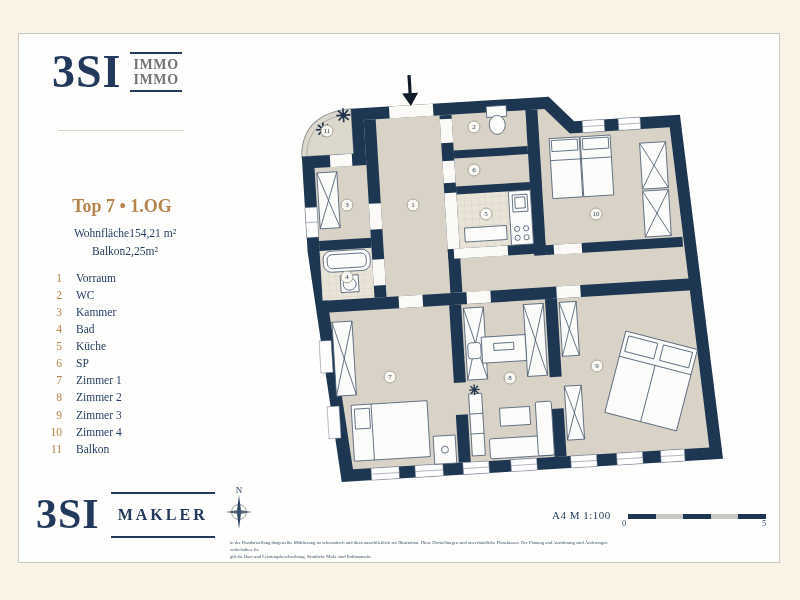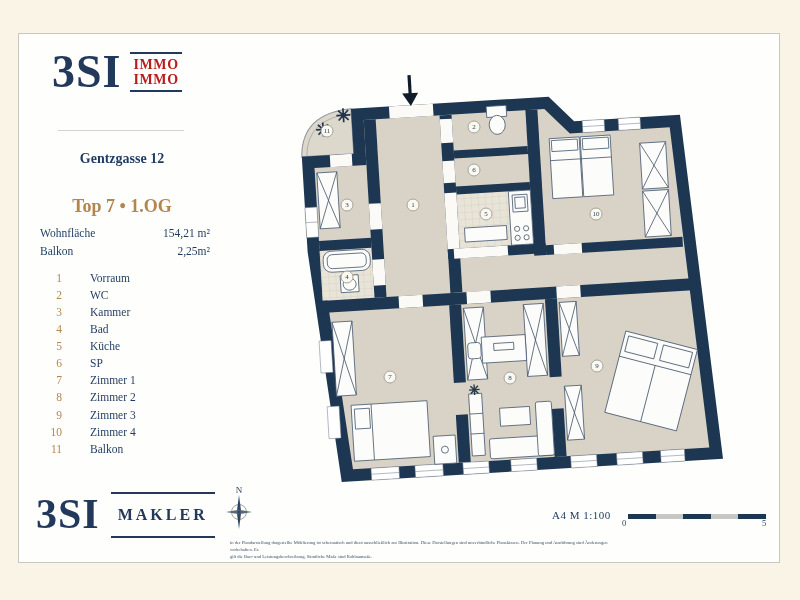--- a/index.html
+++ b/index.html
@@ -11,33 +11,33 @@
   }
   .panel{
     position:absolute;left:18px;top:33px;width:762px;height:530px;
     background:#fefefc;border:1px solid #c8c8c2;box-sizing:border-box;
   }
   
   .logo-top{position:absolute;left:52px;top:50px;display:flex;align-items:center;}
   .logo-mark{font-size:46px;font-weight:700;color:#23395b;line-height:.95;letter-spacing:1px;}
   .logo-sub{
     margin-left:9px;border-top:2px solid #23395b;border-bottom:2px solid #23395b;
-    padding:3px 3px;color:#b91c1c;font-weight:700;font-size:14px;line-height:1.08;letter-spacing:.6px;
+    padding:3px 3px;color:#737373;font-weight:700;font-size:14px;line-height:1.08;letter-spacing:.6px;
   }
   .divider{position:absolute;left:58px;top:130px;width:126px;height:1px;background:#d4d4d0;}
   .address{position:absolute;left:28px;top:146px;width:188px;text-align:center;
     color:#1f3a5f;font-size:14px;font-weight:700;line-height:1.85;}
   .unit{position:absolute;left:28px;top:196px;width:188px;text-align:center;
     color:#b6854e;font-size:18px;font-weight:700;}
   .areas{position:absolute;left:40px;top:225px;width:170px;font-size:11.5px;color:#1f3a5f;}
-  .area-row{display:flex;justify-content:space-between;line-height:1.55;}
+  .area-row{display:flex;justify-content:center;line-height:1.55;}
   .roomlist{position:absolute;left:44px;top:272px;width:160px;font-size:11.5px;}
   .room-row{display:flex;margin-bottom:5px;line-height:1.05;}
   .room-num{width:18px;text-align:right;color:#b6854e;}
-  .room-label{margin-left:28px;color:#1f3a5f;}
+  .room-label{margin-left:14px;color:#1f3a5f;}
   .logo-bottom{position:absolute;left:36px;top:492px;display:flex;align-items:center;}
   .logo-mark2{font-size:42px;font-weight:700;color:#23395b;line-height:.95;letter-spacing:1px;}
   .logo-sub2{
     margin-left:11px;border-top:2px solid #23395b;border-bottom:2px solid #23395b;
     padding:13px 7px;color:#23395b;font-weight:700;font-size:16px;letter-spacing:3px;line-height:1;
   }
   
   .compass-n{position:absolute;left:226px;top:485px;width:26px;text-align:center;
     font-size:9px;color:#2c4663;}
   .compass{position:absolute;left:226px;top:495px;}
@@ -66,21 +66,20 @@
 <div class="logo-top">
   <div class="logo-mark">3SI</div>
   <div class="logo-sub">
     <div>IMMO</div>
     <div>IMMO</div>
   </div>
 </div>
 <div class="divider"></div>
 
 <div class="address">
-  <div>Gentzgasse 12</div>
 </div>
 <div class="unit">Top 7 • 1.OG</div>
 
 <div class="areas">
   <div class="area-row">
     <span>Wohnfläche</span>
     <span>154,21 m²</span>
   </div>
   <div class="area-row">
     <span>Balkon</span>

